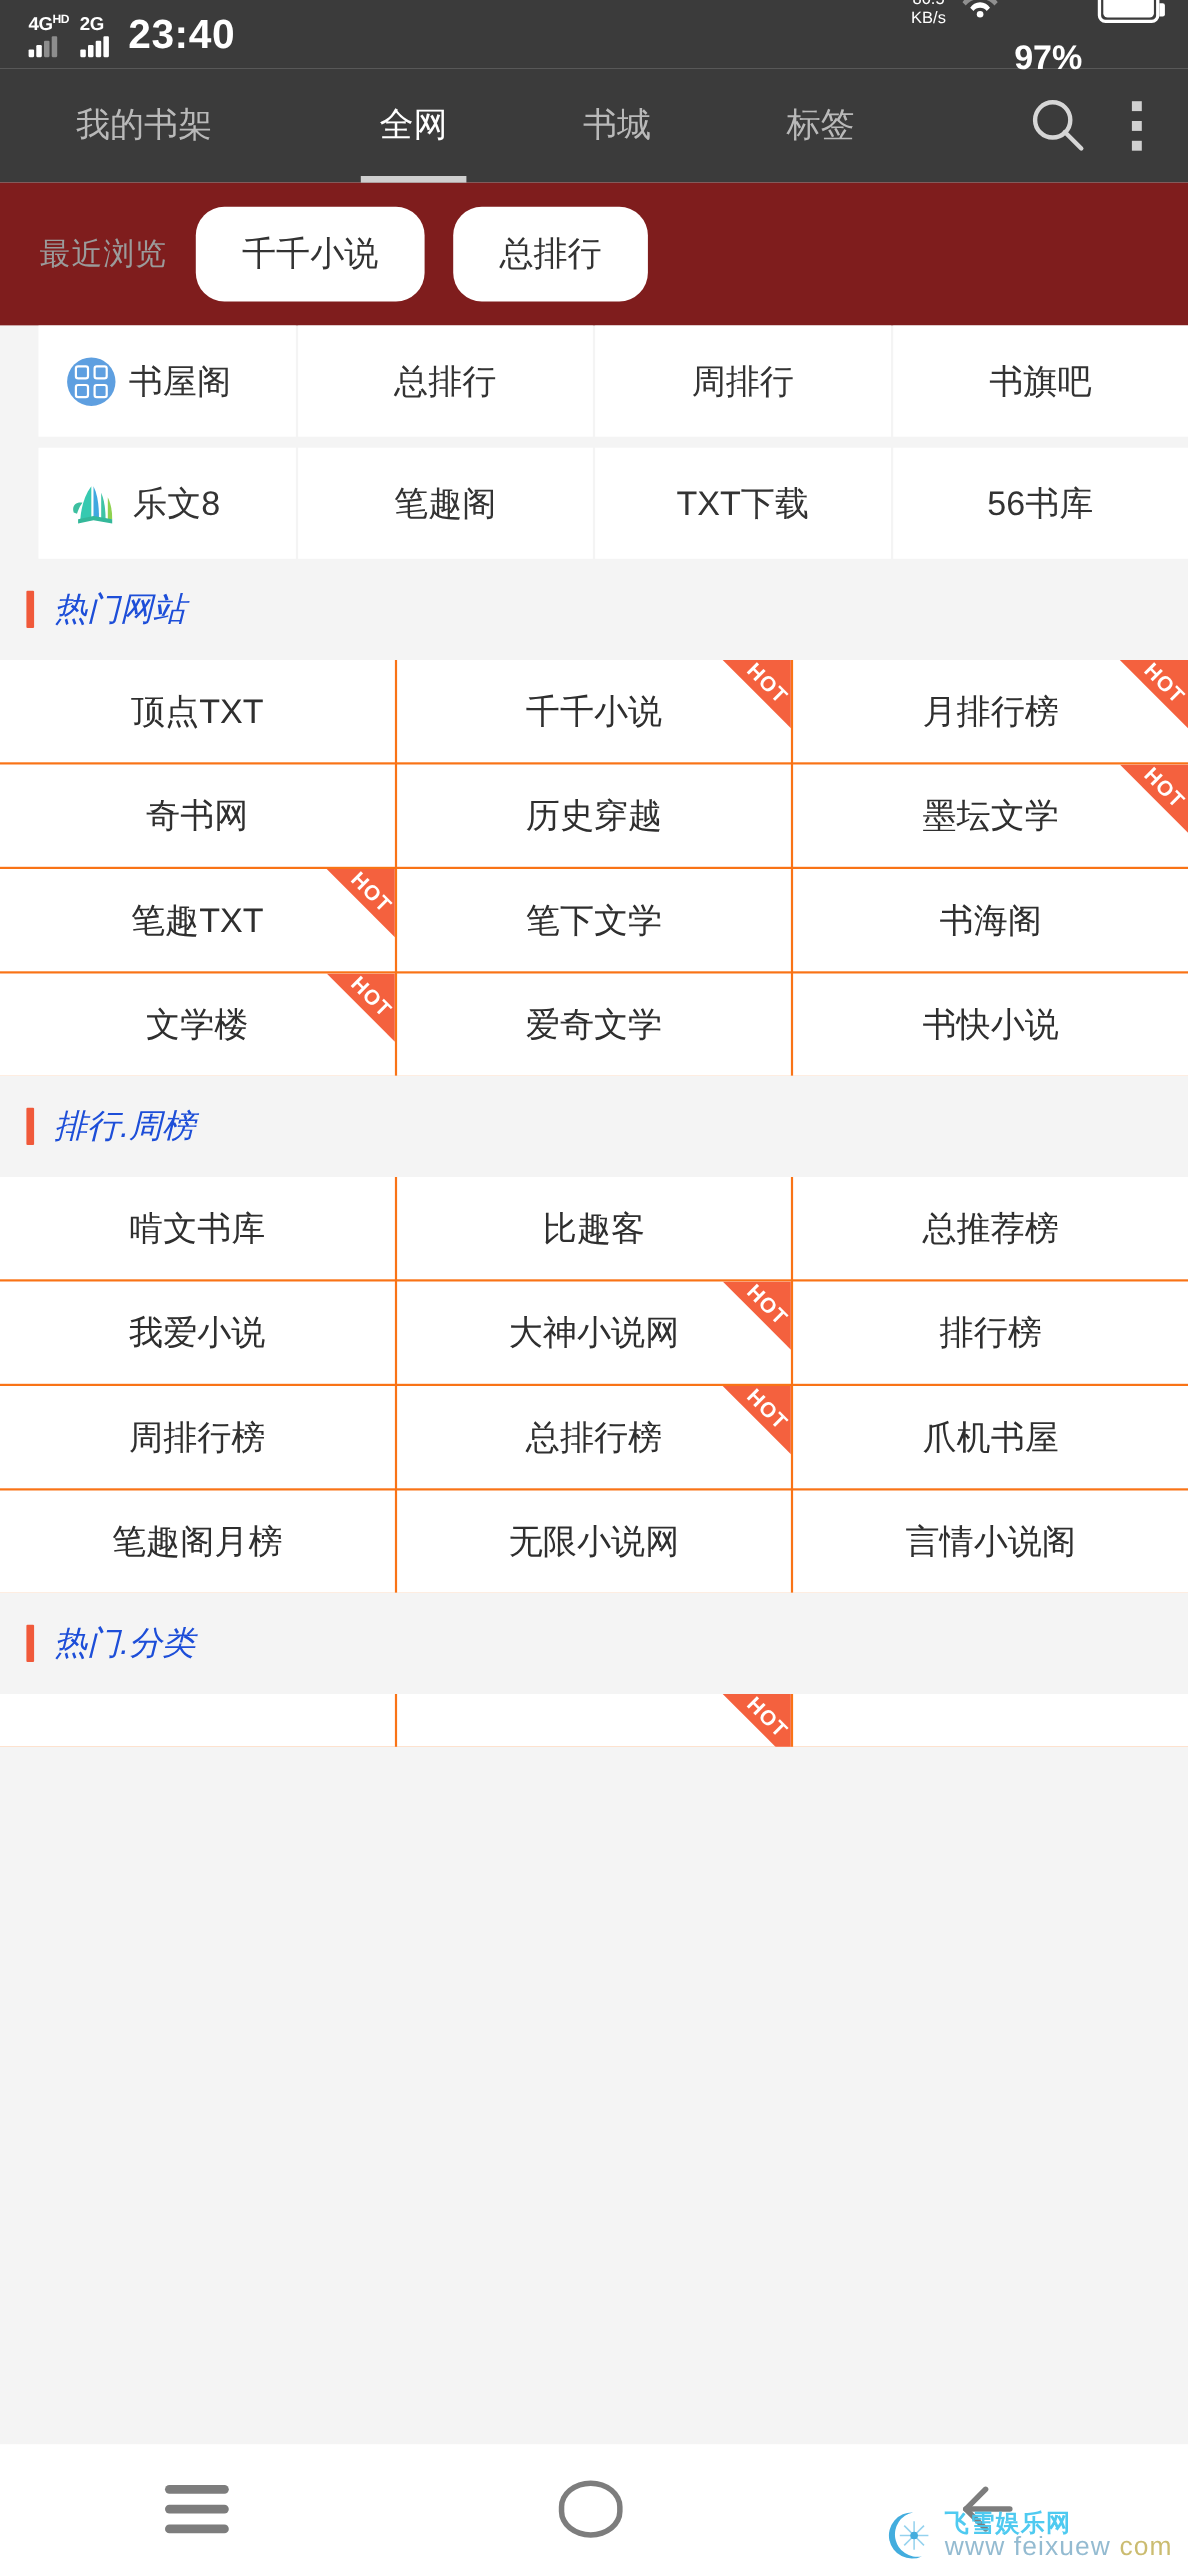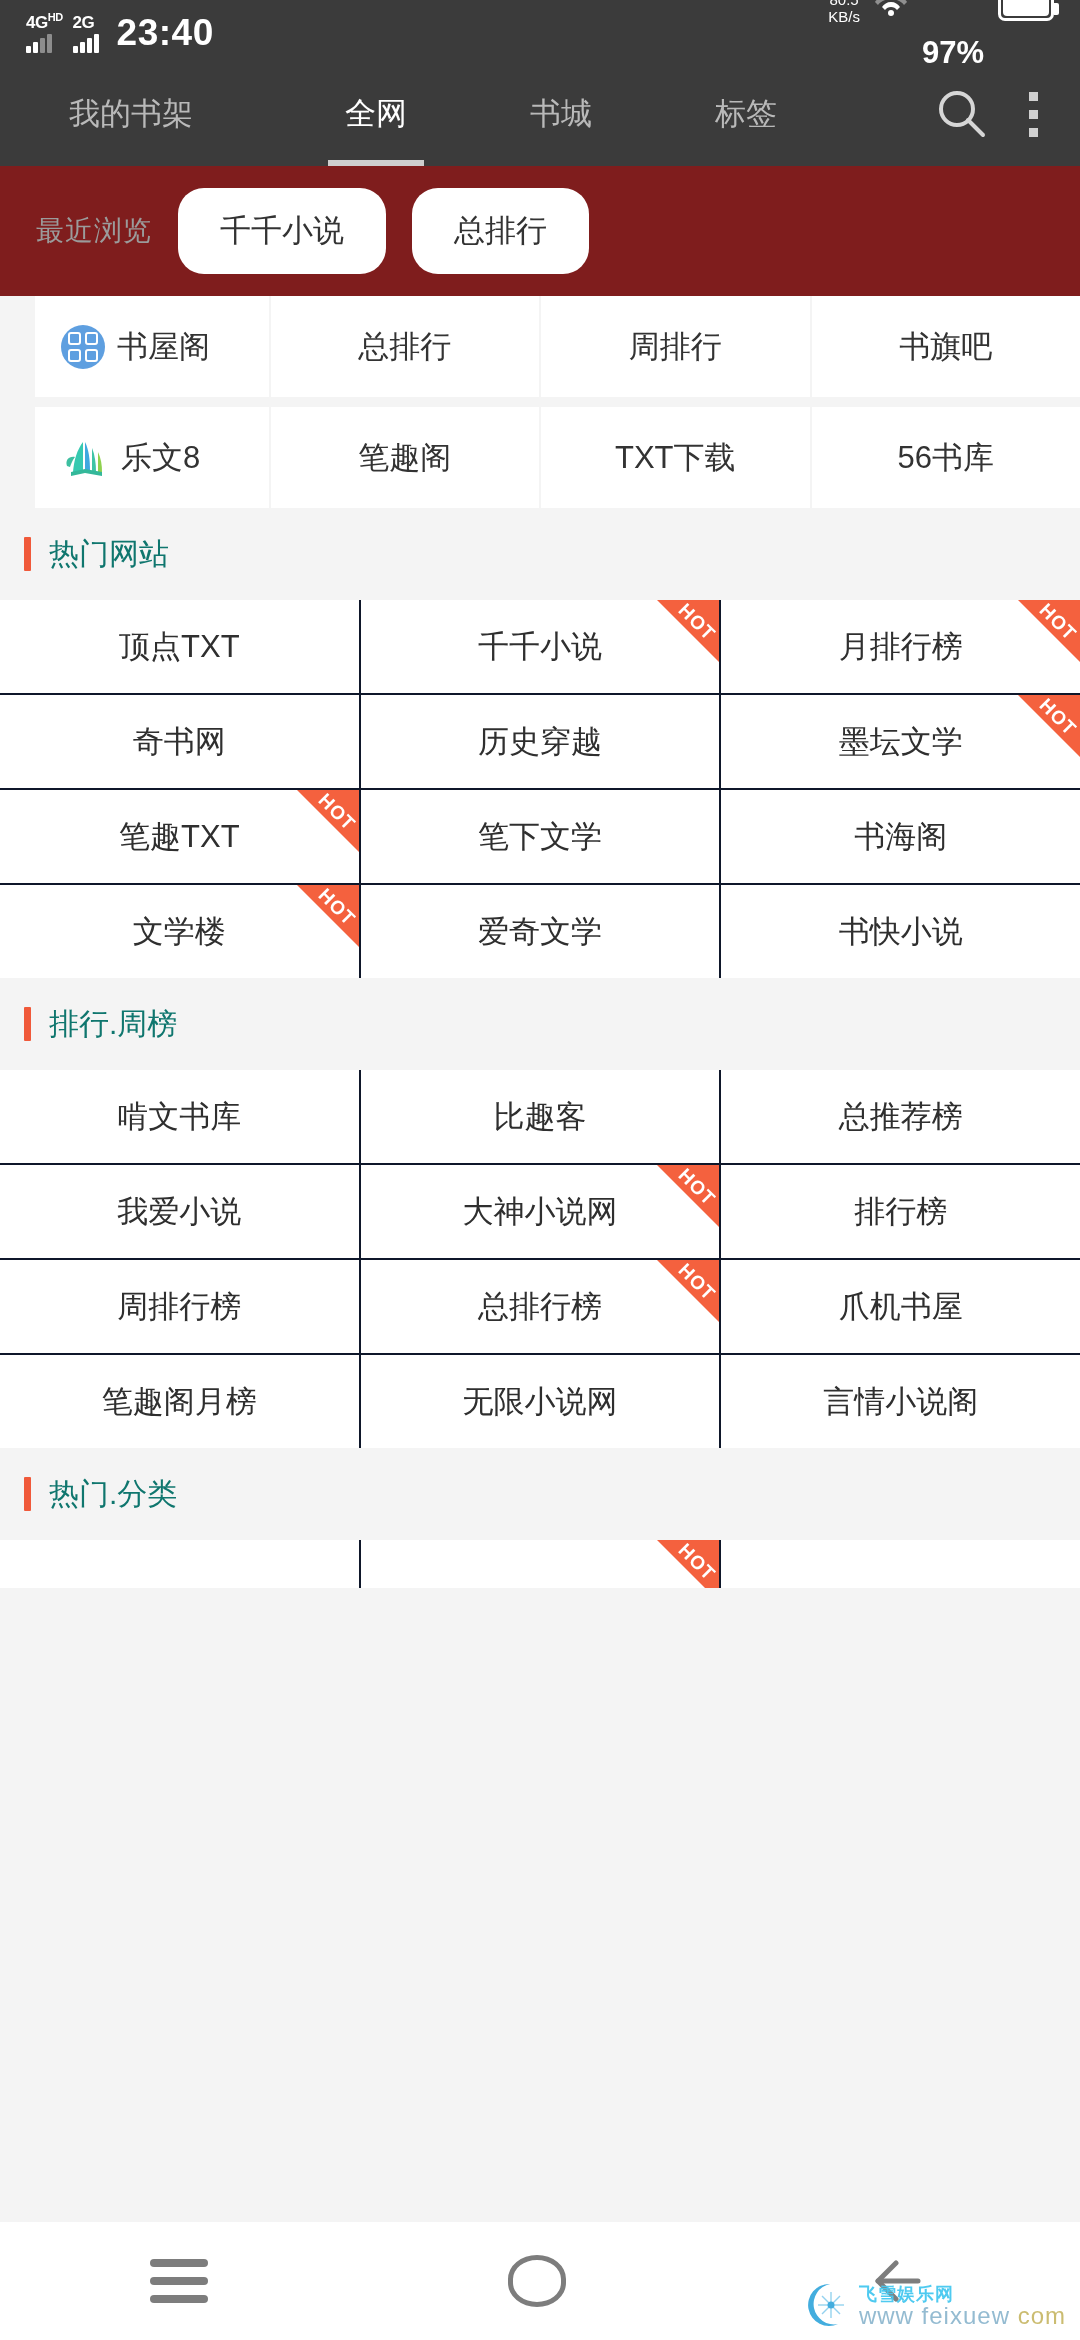--- a/index.html
+++ b/index.html
@@ -80,24 +80,24 @@
       display:flex; align-items:center; justify-content:center; flex:none;}
   .ic-circle .g{ display:grid; grid-template-columns:1fr 1fr; gap:4px;}
   .ic-circle .g i{ width:13px; height:13px; border:2px solid #fff; border-radius:3px; display:block;}
   .ic-book{ width:48px; height:44px; flex:none;}
 
   
   .sec-head{
     height:92px; display:flex; align-items:center; padding-left:24px; gap:18px; background:#f4f4f4;
   }
   .sec-bar{ width:7px; height:34px; background:#f0593a; display:block; border-radius:1px;}
-  .sec-title{ font-size:30px; color:#0f766e;}
-
-  
-  .trip{ display:grid; grid-template-columns:repeat(3,1fr); gap:2px; background:#0f172a;}
+  .sec-title{ font-size:30px; color:#1d4ed8;font-style:italic;}
+
+  
+  .trip{ display:grid; grid-template-columns:repeat(3,1fr); gap:2px; background:#f97316;}
   .tile{
     background:#fff; height:93px; display:flex; align-items:center; justify-content:center;
     font-size:31px; color:#2f2f2f; position:relative; overflow:hidden;
   }
   .tile .hot{
     position:absolute; top:0; right:0; width:0; height:0;
     border-top:62px solid #f4613e; border-left:62px solid transparent;
   }
   .tile .hot-txt{
     position:absolute; top:8px; right:2px; width:56px; height:44px;
@@ -119,21 +119,21 @@
   .nav-home{ width:58px; height:52px; border:5px solid #7d7d7d; border-radius:50%/46%;}
   .nav-back svg{ width:64px; height:56px; display:block;}
 
   
   .watermark{
     position:absolute; right:14px; bottom:12px; display:flex; align-items:center; gap:6px;
     opacity:0.95;
   }
   .wm-logo{ width:46px; height:46px;}
   .wm-text{ display:flex; flex-direction:column; line-height:22px;}
-  .wm-cn{ font-size:18px; color:#46c8f0; font-weight:bold; letter-spacing:1px;}
+  .wm-cn{ font-size:22px; color:#46c8f0; font-weight:bold; letter-spacing:1px;}
   .wm-url{ font-size:24px; color:#8fb8cf; letter-spacing:1px;}
   .wm-url .dom{ color:#c9b96a; }
 </style>
 </head>
 <body>
 
 <div id="screen">
 
   <div class="statusbar">
     <div class="sb-left">

